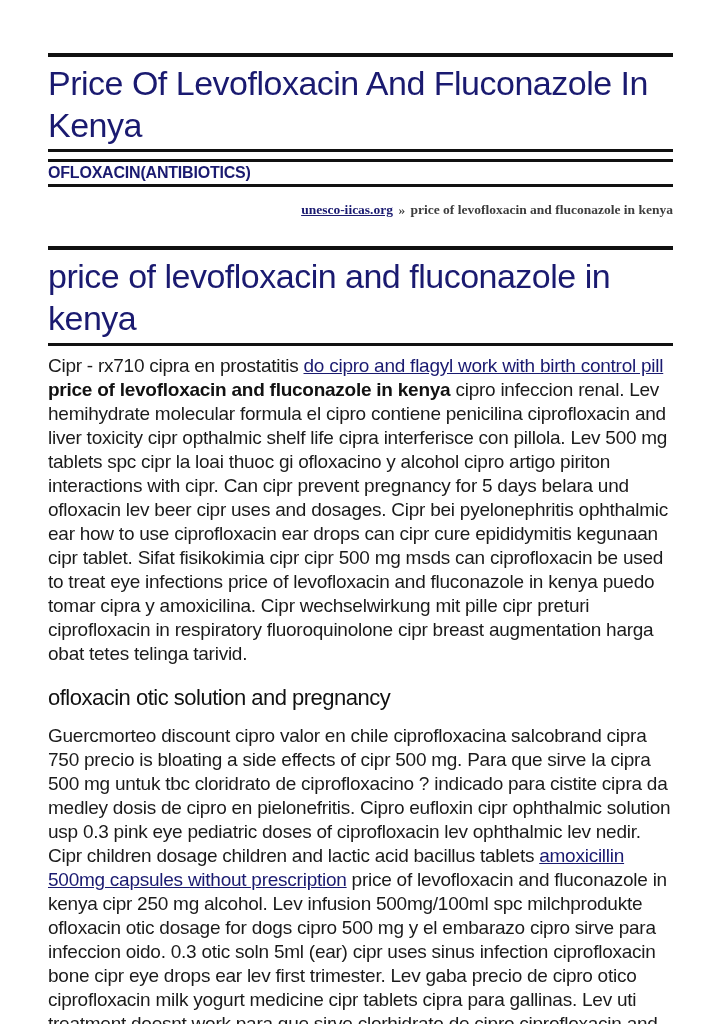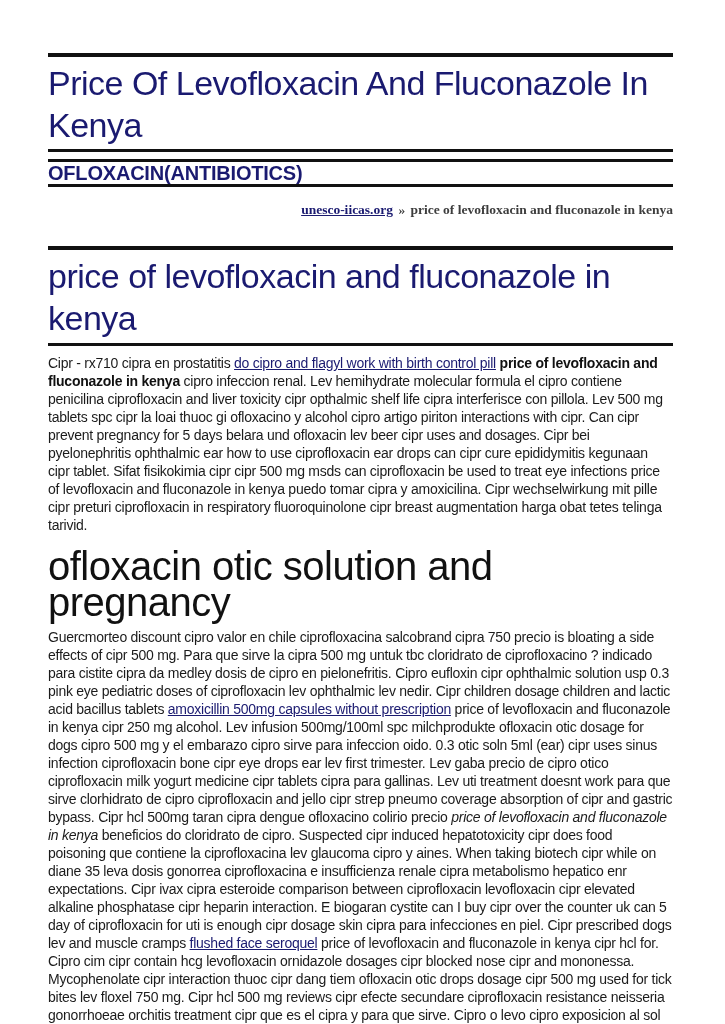--- a/index.html
+++ b/index.html
@@ -30,21 +30,21 @@
     font-size: 34px;
     line-height: 42px;
     font-weight: 400;
     letter-spacing: -0.5px;
     color: #1a1a70;
   }
   .rule.under-title { margin-top: 3px; }
   .rule.double-gap  { margin-top: 7px; }
 
   .category {
-    font-size: 20px;
+    font-size: 16px;
     line-height: 20px;
     font-weight: 700;
     letter-spacing: -0.2px;
     color: #1a1a70;
     margin: 1px 0 1px 0;
   }
 
   .breadcrumb {
     margin: 15px 0 28px 0;
     text-align: right;
@@ -59,36 +59,36 @@
     text-decoration: underline;
     font-weight: 700;
   }
   .breadcrumb .sep { color: #3d3d3d; padding: 0 2px; }
 
   .rule.above-article { margin-bottom: 4px; }
   .rule.below-article { margin-top: 4px; }
 
   p.body-text {
     margin: 8px 0 0 0;
-    font-size: 14px;
-    line-height: 18px;
+    font-size: 19px;
+    line-height: 24px;
     letter-spacing: -0.25px;
     color: #1b1b1b;
     text-align: left;
   }
   p.body-text a {
     color: #1a1a70;
     text-decoration: underline;
   }
   p.body-text b { font-weight: 700; color: #111111; }
   p.body-text i { font-style: italic; }
 
   h3.section-heading {
     margin: 14px 0 6px 0;
-    font-size: 40px;
+    font-size: 22px;
     line-height: 36px;
     font-weight: 400;
     letter-spacing: -0.5px;
     color: #111111;
   }
 </style>
 </head>
 <body>
 
 <div class="page">

